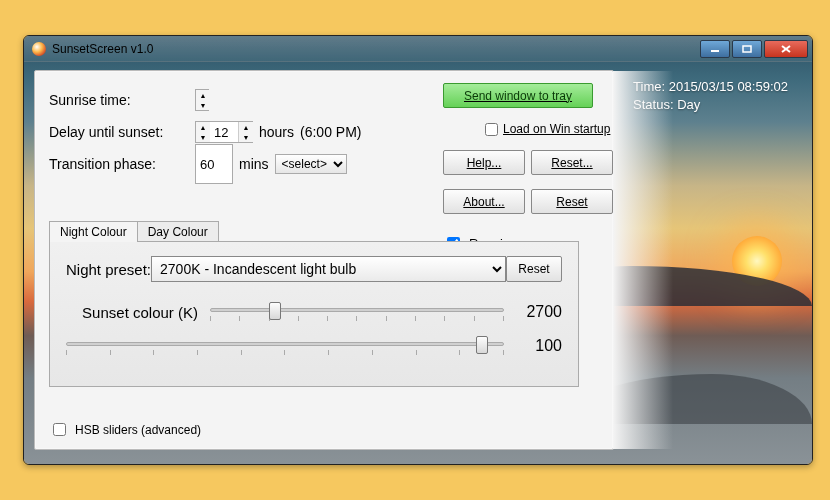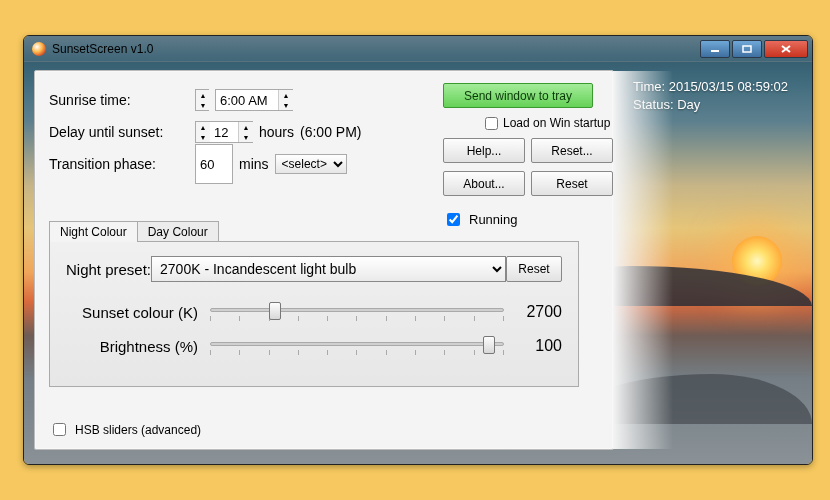--- a/index.html
+++ b/index.html
@@ -165,21 +165,22 @@
     height: 20px; font-size: 12px; padding: 0 2px;
   }
   .sub-text { font-size: 14px; }
   .right-col {
     position: absolute;
     left: 408px;
     top: 12px;
     width: 170px;
     display: flex;
     flex-direction: column;
-    gap: 8px;
+    gap: 14px;
+    text-decoration: underline;
   }
   .btn {
     height: 25px;
     border: 1px solid #888;
     background: linear-gradient(#fdfdfd,#e2e2e2);
     font-size: 12px;
     border-radius: 2px;
     cursor: pointer;
     padding: 0 8px;
   }
@@ -319,27 +320,20 @@
     <div>Status: Day</div>
   </div>
 
   <div class="panel">
 
     <div class="row">
       <div class="label">Sunrise time:</div>
       <div class="spin-arrows standalone">
         <div class="spin-arrow">▲</div>
         <div class="spin-arrow">▼</div>
-      </div>
-      <div class="spinner">
-        <input type="text" value="6:00 AM" style="">
-        <div class="spin-arrows">
-          <div class="spin-arrow">▲</div>
-          <div class="spin-arrow">▼</div>
-        </div>
       </div>
     </div>
 
     <div class="row">
       <div class="label">Delay until sunset:</div>
       <div class="spinner spinner-narrow">
         <div class="spin-arrows" style="border-left:none;border-right:1px solid #ccc">
           <div class="spin-arrow">▲</div>
           <div class="spin-arrow">▼</div>
         </div>
@@ -412,21 +406,20 @@
                 <span></span>
                 <span></span>
                 <span></span>
             </div>
             <div class="slider-thumb" id="thumb-colour" style="left: 22%;"></div>
           </div>
           <div class="slider-val">2700</div>
         </div>
 
         <div class="slider-row">
-          <div class="slabel">Brightness (%)</div>
           <div class="slider">
             <div class="slider-track"></div>
             <div class="slider-ticks">
               <span></span>
                 <span></span>
                 <span></span>
                 <span></span>
                 <span></span>
                 <span></span>
                 <span></span>

